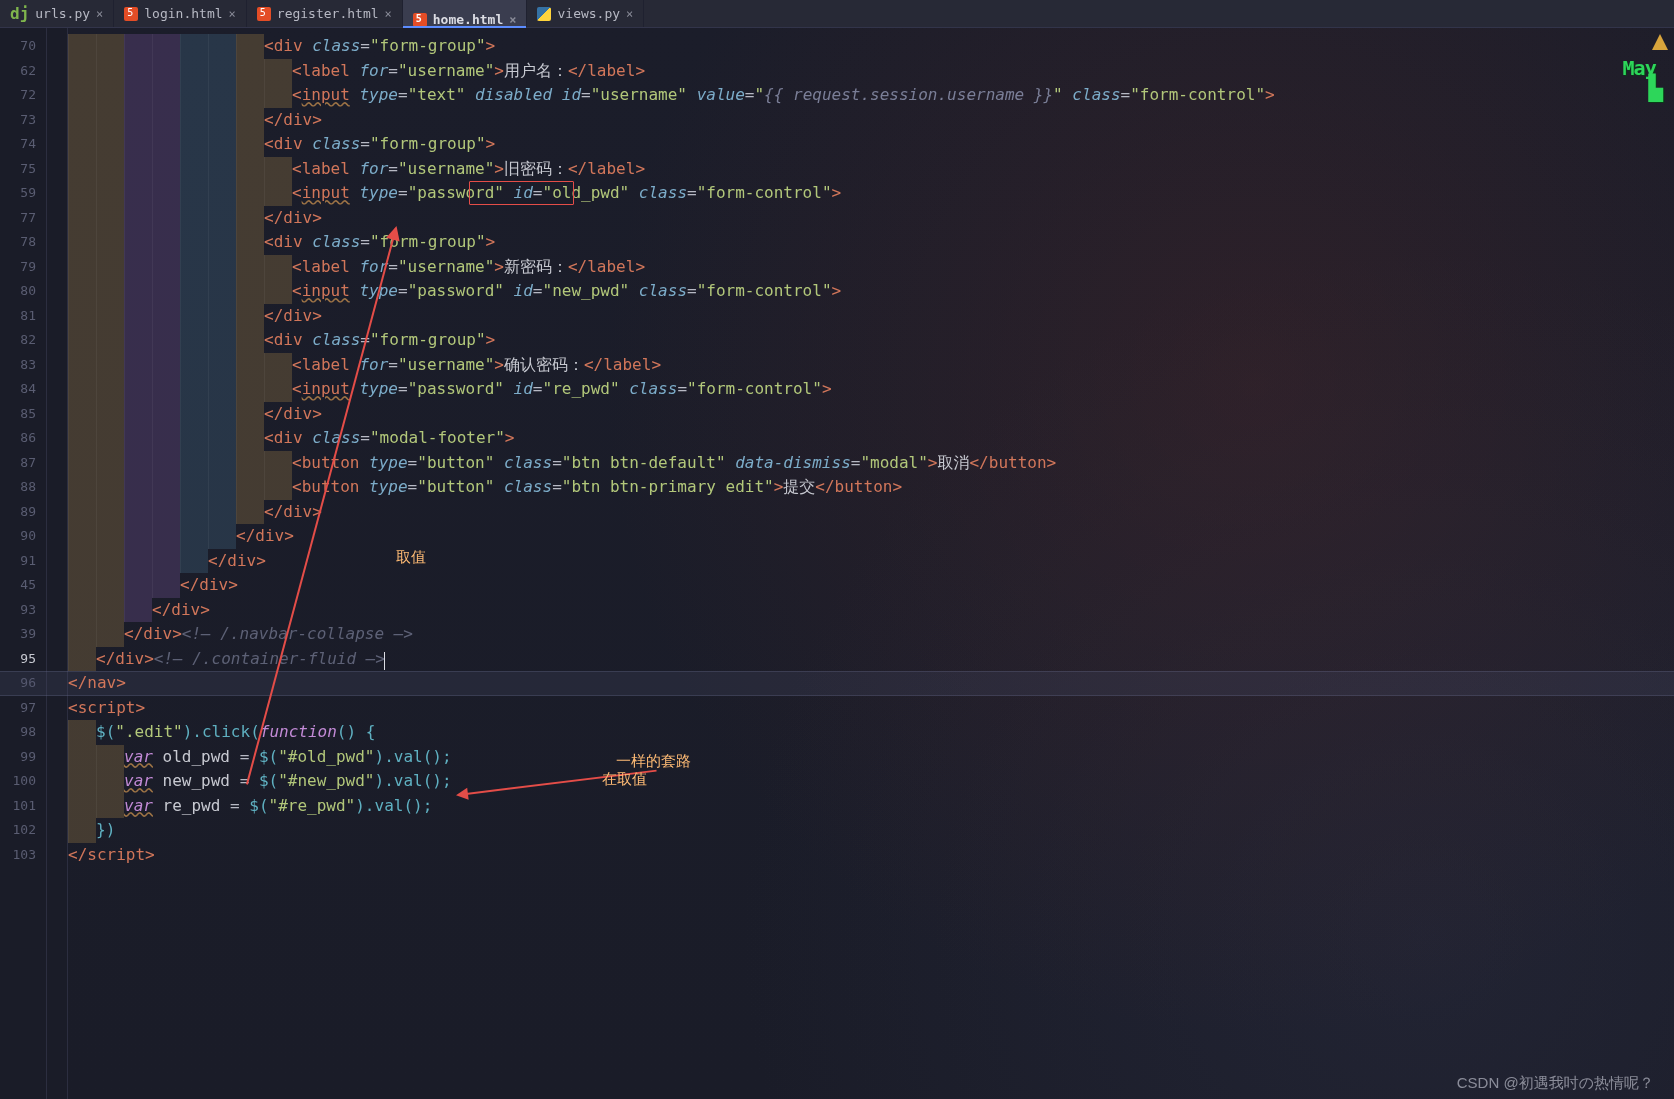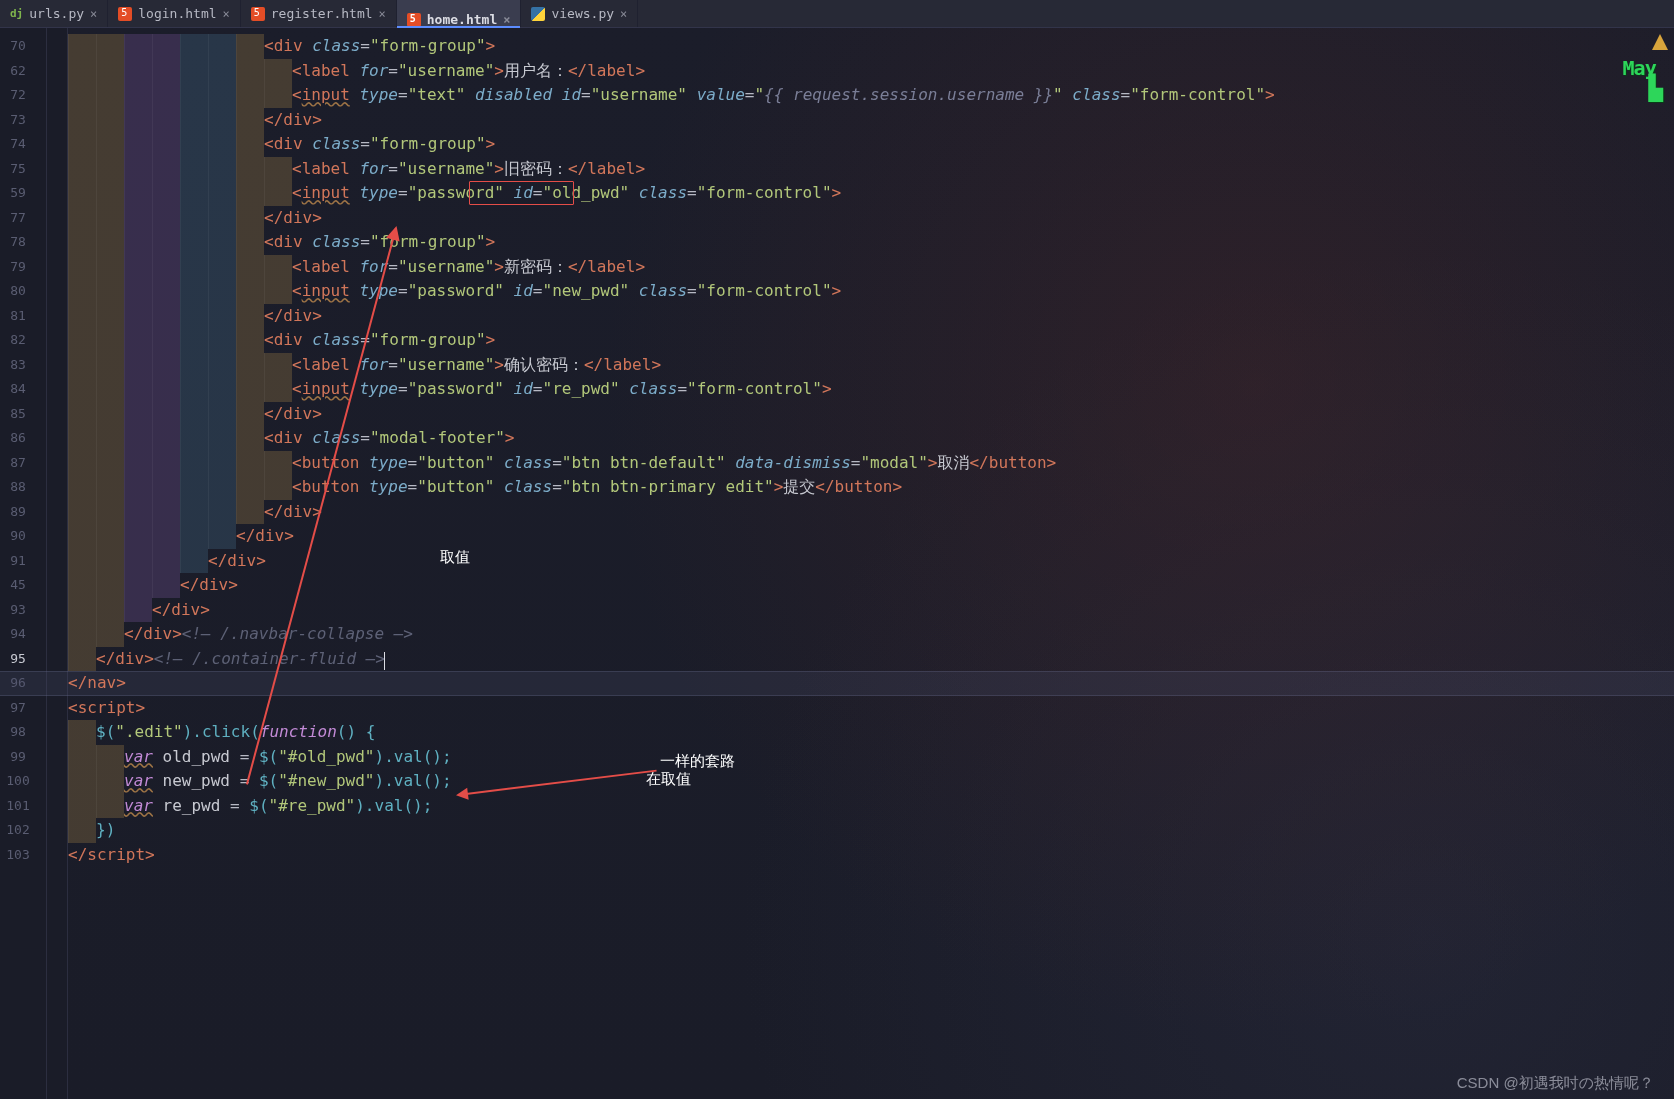--- a/index.html
+++ b/index.html
@@ -44,37 +44,37 @@
     align-items: flex-end;
   }
   .tab.active::after {
     content: "";
     position: absolute;
     left: 0; right: 0; bottom: -1px;
     height: 2px;
     background: #5c8cff;
   }
   .tab .close { color: #8a8c99; font-size: 12px; }
-  .icon-dj { color: #7fb54d; font-weight: bold; font-size: 11px; }
+  .icon-dj { color: #7fb54d; font-weight: bold; font-size: 16px; }
   .icon-html { display:inline-block; width:14px; height:14px; background:#e44d26; border-radius:2px; position:relative; }
   .icon-html::after { content:"5"; color:#fff; font-size:10px; position:absolute; left:3px; top:0; }
   .icon-py { display:inline-block; width:14px; height:14px; border-radius:2px;
     background: linear-gradient(135deg,#3572A5 50%,#ffd43b 50%); }
 
   
   .editor {
     display: flex;
     height: calc(100% - 28px);
     position: relative;
   }
   .gutter {
     width: 46px;
     background: #1a1c28;
     color: #5a5d72;
-    text-align: center;
+    text-align: right;
     padding-right: 10px;
     padding-top: 6px;
     font-size: 13px;
     line-height: 24.5px;
     user-select: none;
   }
   .gutcol2 {
     width: 22px;
     border-left: 1px solid #2c2e40;
     border-right: 1px solid #2c2e40;
@@ -136,24 +136,23 @@
 
   
   .anno-layer { position:absolute; left:68px; top:28px; right:0; bottom:0; pointer-events:none; }
   .red-box {
     position:absolute;
     border:1.5px solid #e44d48;
     border-radius:1px;
   }
   .red-label {
     position:absolute;
-    color:#ffffff;
+    color:#fdba74;
     font-family: "PingFang SC","Microsoft YaHei", sans-serif;
     font-size: 15px;
-    margin-left: 44px;
   }
   .arrow1 {
     position:absolute;
     left: 327px; top: 200px;
     width: 2px; height: 576px;
     background:#e44d48;
     transform-origin: top center;
     transform: rotate(15deg);
   }
   .arrow1::before {
@@ -253,21 +252,21 @@
       <div>84</div>
       <div>85</div>
       <div>86</div>
       <div>87</div>
       <div>88</div>
       <div>89</div>
       <div>90</div>
       <div>91</div>
       <div>45</div>
       <div>93</div>
-      <div>94</div>
+      <div>39</div>
       <div style="color: rgb(199, 201, 209);">95</div>
       <div>96</div>
       <div>97</div>
       <div>98</div>
       <div>99</div>
       <div>100</div>
       <div>101</div>
       <div>102</div>
       <div>103</div>
     </div>

